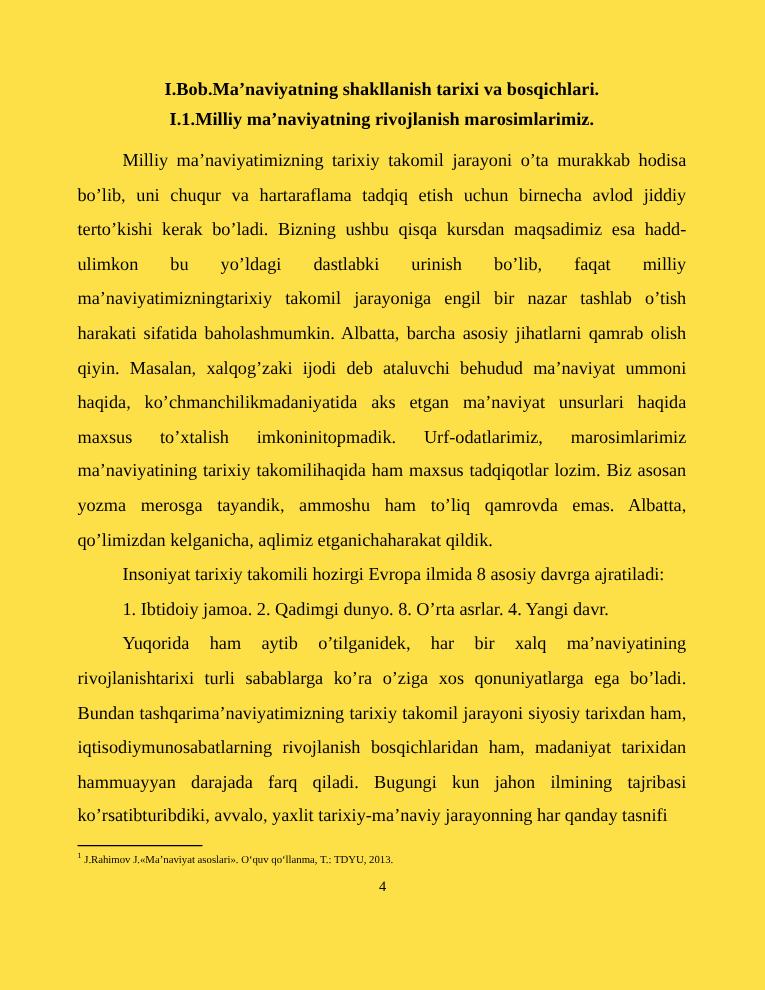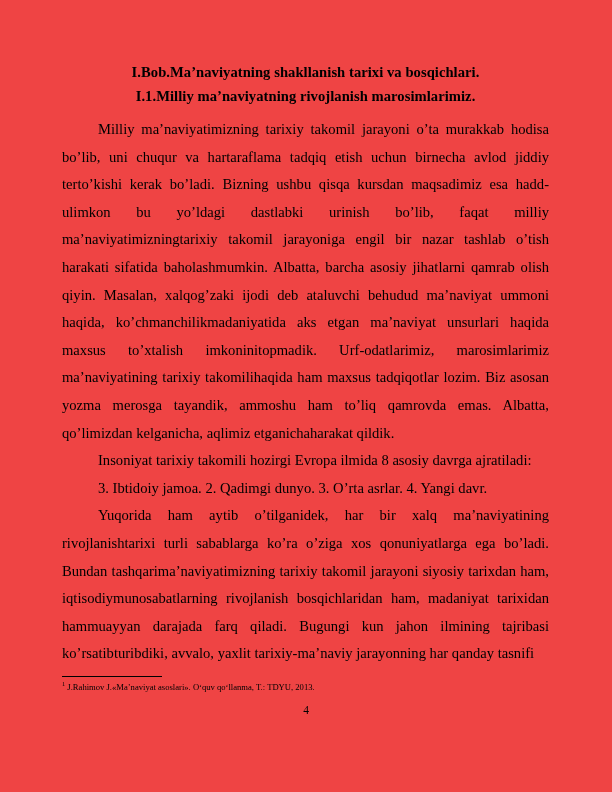--- a/index.html
+++ b/index.html
@@ -9,21 +9,21 @@
   }
   body {
     font-family: "Liberation Serif", "DejaVu Serif", serif;
     color: #000000;
     -webkit-font-smoothing: antialiased;
   }
   .page {
     position: relative;
     width: 612px;
     height: 792px;
-    background: #ef4444;
+    background: #fde047;
     overflow: hidden;
     box-sizing: border-box;
   }
   .content {
     position: absolute;
     left: 62px;
     top: 60px;
     width: 487px;
   }
   .heading {
@@ -93,21 +93,21 @@
   <div class="content">
 
     <div class="heading h-first">I.Bob.Ma’naviyatning shakllanish tarixi va bosqichlari.</div>
 
     <div class="heading h-second">I.1.Milliy ma’naviyatning rivojlanish marosimlarimiz.</div>
 
     <p class="body-para">Milliy ma’naviyatimizning tarixiy takomil jarayoni o’ta murakkab hodisa bo’lib, uni chuqur va hartaraflama tadqiq etish uchun birnecha avlod jiddiy terto’kishi kerak bo’ladi. Bizning ushbu qisqa kursdan maqsadimiz esa hadd-ulimkon bu yo’ldagi dastlabki urinish bo’lib, faqat milliy ma’naviyatimizningtarixiy takomil jarayoniga engil bir nazar tashlab o’tish harakati sifatida baholashmumkin. Albatta, barcha asosiy jihatlarni qamrab olish qiyin. Masalan, xalqog’zaki ijodi deb ataluvchi behudud ma’naviyat ummoni haqida, ko’chmanchilikmadaniyatida aks etgan ma’naviyat unsurlari haqida maxsus to’xtalish imkoninitopmadik. Urf-odatlarimiz, marosimlarimiz ma’naviyatining tarixiy takomilihaqida ham maxsus tadqiqotlar lozim. Biz asosan yozma merosga tayandik, ammoshu ham to’liq qamrovda emas. Albatta, qo’limizdan kelganicha, aqlimiz etganichaharakat qildik.</p>
 
     <p class="body-para">Insoniyat tarixiy takomili hozirgi Evropa ilmida 8 asosiy davrga ajratiladi:</p>
 
-    <p class="body-para">3. Ibtidoiy jamoa. 2. Qadimgi dunyo. 3. O’rta asrlar. 4. Yangi davr.</p>
+    <p class="body-para">1. Ibtidoiy jamoa. 2. Qadimgi dunyo. 8. O’rta asrlar. 4. Yangi davr.</p>
 
 
     <p class="body-para">Yuqorida ham aytib o’tilganidek, har bir xalq ma’naviyatining rivojlanishtarixi turli sabablarga ko’ra o’ziga xos qonuniyatlarga ega bo’ladi. Bundan tashqarima’naviyatimizning tarixiy takomil jarayoni siyosiy tarixdan ham, iqtisodiymunosabatlarning rivojlanish bosqichlaridan ham, madaniyat tarixidan hammuayyan darajada farq qiladi. Bugungi kun jahon ilmining tajribasi ko’rsatibturibdiki, avvalo, yaxlit tarixiy-ma’naviy jarayonning har qanday tasnifi</p>
 
   </div>
 
   <div class="footnote-area">
     <div class="footnote-rule"></div>
     <p class="footnote-text"><sup>1</sup> <span>J.Rahimov J.«Ma’naviyat asoslari». O‘quv qo‘llanma, T.: TDYU, 2013.</span></p>
   </div>

